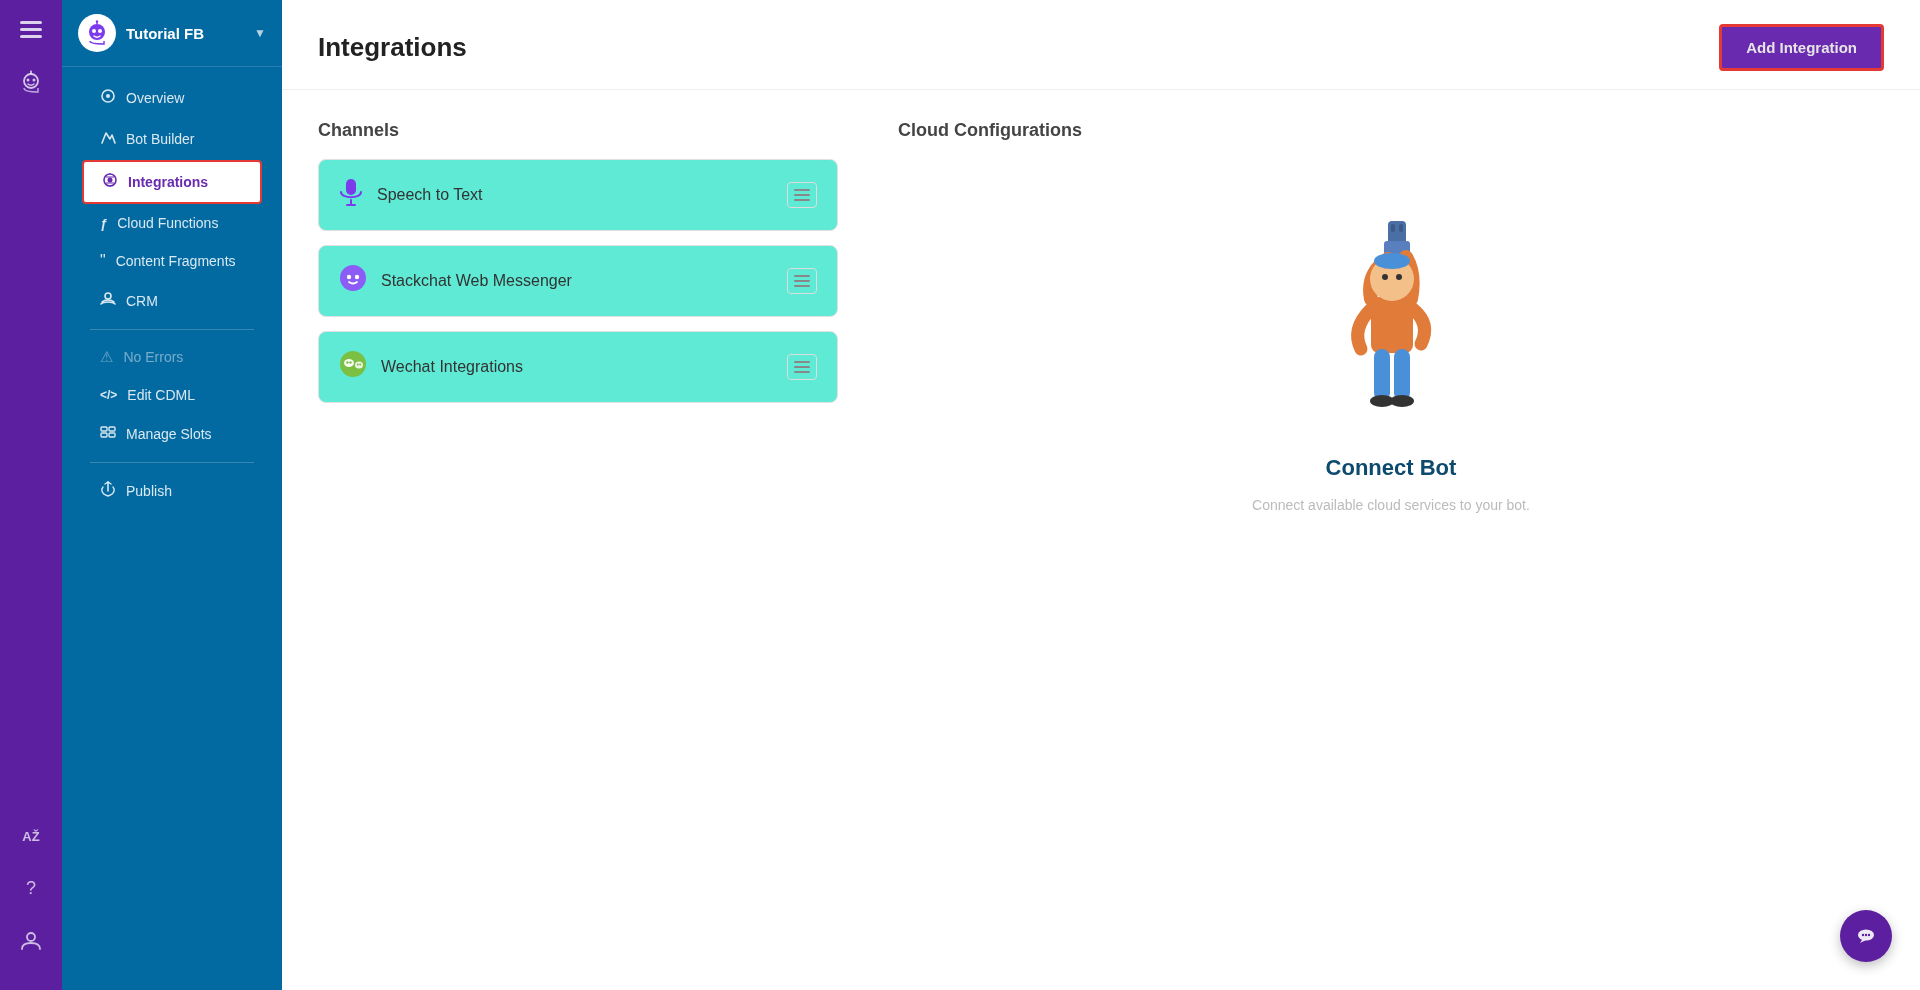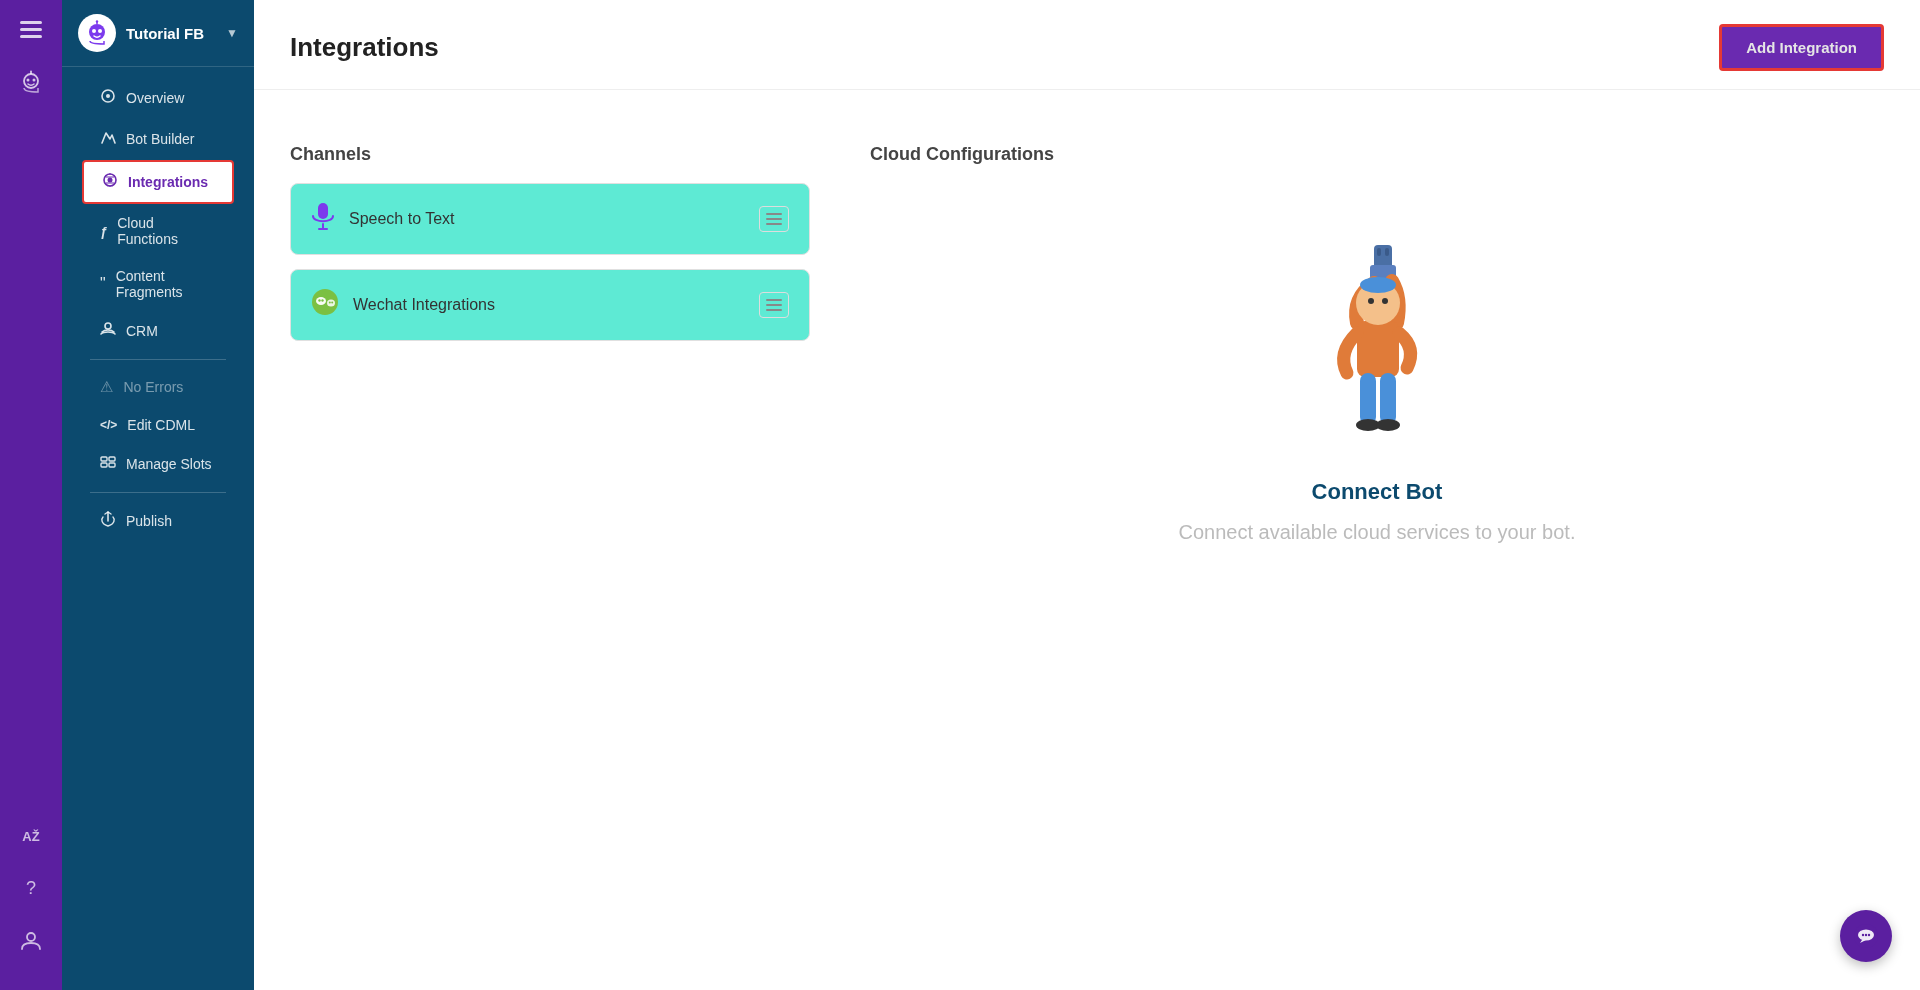--- a/index.html
+++ b/index.html
@@ -37,22 +37,22 @@
       align-items: center;
       justify-content: center;
       color: rgba(255,255,255,0.75);
       font-size: 18px;
       cursor: pointer;
       border-radius: 6px;
     }
 
     
     .sidebar {
-      width: 192px;
-      background: #0c4a6e;
+      width: 220px;
+      background: #0369a1;
       display: flex;
       flex-direction: column;
       flex-shrink: 0;
     }
     .sidebar-header {
       display: flex;
       align-items: center;
       padding: 14px 16px;
       gap: 10px;
       border-bottom: 1px solid rgba(255,255,255,0.15);
@@ -147,21 +147,20 @@
       gap: 60px;
     }
 
     
     .channels-section { flex: 1; max-width: 520px; }
     .section-title {
       font-size: 18px;
       font-weight: 600;
       color: #444;
       margin-bottom: 18px;
-      margin-top: 24px;
     }
     .channel-list { display: flex; flex-direction: column; gap: 14px; }
     .channel-card {
       display: flex;
       align-items: center;
       justify-content: space-between;
       background: #5eead4;
       border: 1px solid #e0e0e0;
       border-radius: 8px;
       padding: 18px 20px;
@@ -213,21 +212,21 @@
       cursor: pointer;
       box-shadow: 0 4px 12px rgba(0,0,0,0.25);
     }
 
     .connect-title {
       font-size: 22px;
       color: #0c4a6e;
       font-weight: 700;
     }
     .connect-desc {
-      font-size: 20px;
+      font-size: 14px;
       color: #bbb;
       text-align: center;
     }
 
     
     .person-svg { width: 170px; height: 220px; }
   </style>
 </head>
 <body>
 
@@ -397,20 +396,38 @@
             </span>
             <span class="channel-name">Speech to Text</span>
           </div>
           <div class="channel-menu-icon">
             <div class="menu-line"></div>
             <div class="menu-line"></div>
             <div class="menu-line"></div>
           </div>
         </div>
 
+        <div class="channel-card">
+          <div class="channel-left">
+            <span class="channel-icon">
+              <svg width="28" height="28" viewBox="0 0 28 28" fill="none">
+                <circle cx="14" cy="14" r="13" fill="#8b5cf6"></circle>
+                <circle cx="10" cy="13" r="2.2" fill="white"></circle>
+                <circle cx="18" cy="13" r="2.2" fill="white"></circle>
+                <path d="M10 18 Q14 21 18 18" stroke="white" stroke-width="1.8" stroke-linecap="round" fill="none"></path>
+              </svg>
+            </span>
+            <span class="channel-name">Stackchat Web Messenger</span>
+          </div>
+          <div class="channel-menu-icon">
+            <div class="menu-line"></div>
+            <div class="menu-line"></div>
+            <div class="menu-line"></div>
+          </div>
+        </div>
 
         <div class="channel-card">
           <div class="channel-left">
             <span class="channel-icon">
               <svg width="28" height="28" viewBox="0 0 28 28" fill="none">
                 <circle cx="14" cy="14" r="13" fill="#7bc043"></circle>
                 <ellipse cx="10" cy="13" rx="5" ry="4" fill="white" opacity="0.95"></ellipse>
                 <ellipse cx="20" cy="15" rx="4" ry="3.5" fill="white" opacity="0.85"></ellipse>
                 <circle cx="8.5" cy="12.5" r="1.2" fill="#7bc043"></circle>
                 <circle cx="11.5" cy="12.5" r="1.2" fill="#7bc043"></circle>

